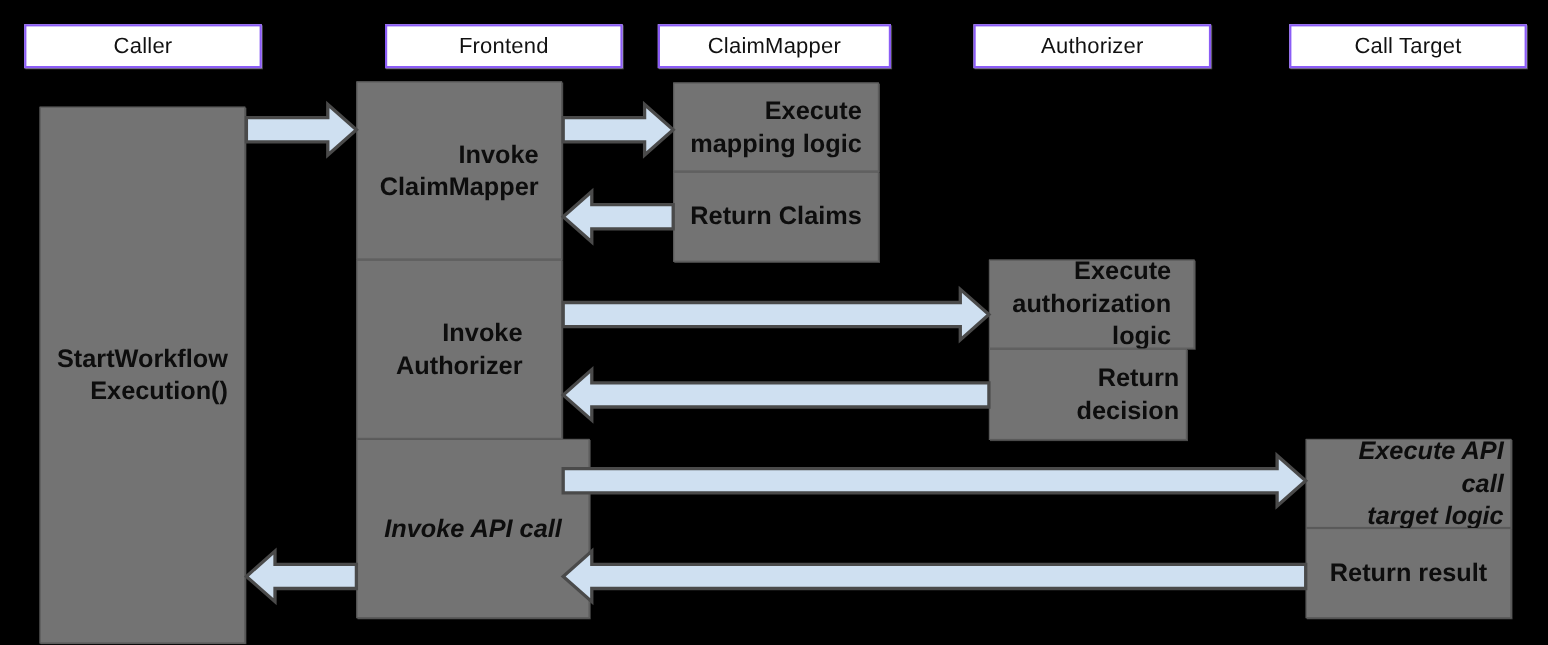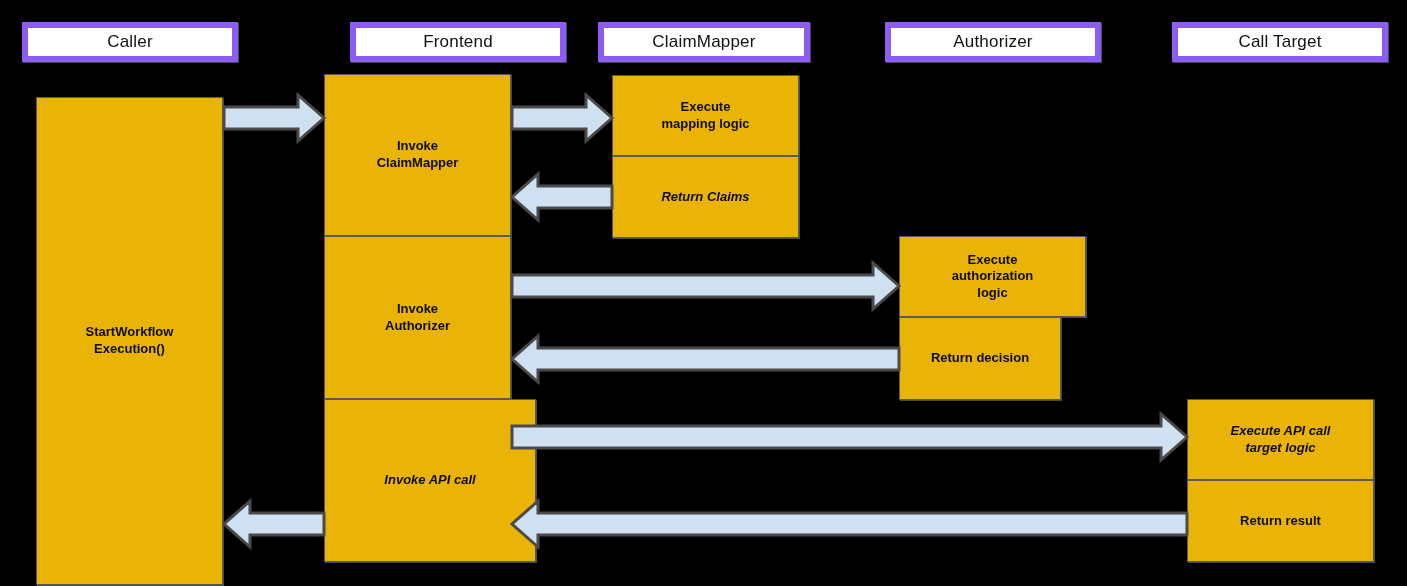--- a/index.html
+++ b/index.html
@@ -14,42 +14,42 @@
   #canvas {
     position: relative;
     width: 1407px;
     height: 586px;
     background: #000000;
     overflow: hidden;
   }
   .lane-header {
     position: absolute;
     background: #ffffff;
-    border: 6px solid #8b5cf6;
+    border: 2px solid #8b5cf6;
     box-shadow: 1px 1px 0 0 #4a4a4a;
     display: flex;
     align-items: center;
     justify-content: center;
     color: #111111;
-    font-size: 17px;
+    font-size: 20px;
     font-weight: 400;
     letter-spacing: 0.2px;
     box-sizing: border-box;
   }
   .act-box {
     position: absolute;
-    background: #eab308;
+    background: #737373;
     border: 1px solid #5a5a5a;
     box-shadow: 1px 1px 0 0 #4a4a4a;
     display: flex;
     align-items: center;
     justify-content: center;
-    text-align: center;
+    text-align: right;
     color: #0d0d0d;
-    font-size: 13px;
+    font-size: 23px;
     font-weight: bold;
     line-height: 1.28;
     padding: 2px 6px;
     box-sizing: border-box;
   }
   .arrow {
     position: absolute;
   }
   .arrow svg {
     display: block;
@@ -93,28 +93,28 @@
 Authorizer</span>
       </div>
       <div class="act-box" style="left: 324px; top: 399px; width: 212px; height: 163px; font-style: italic;">
         <span style="white-space: pre-line;">Invoke API call</span>
       </div>
       <div class="act-box" style="left: 612px; top: 75px; width: 187px; height: 81px;">
         <span style="white-space: pre-line;">Execute
 mapping logic</span>
       </div>
       <div class="act-box" style="left: 612px; top: 156px; width: 187px; height: 82px;">
-        <span style="white-space: pre-line; font-style: italic;">Return Claims</span>
+        <span style="white-space: pre-line;">Return Claims</span>
       </div>
       <div class="act-box" style="left: 899px; top: 236px; width: 187px; height: 81px;">
         <span style="white-space: pre-line;">Execute
 authorization
 logic</span>
       </div>
-      <div class="act-box" style="left: 899px; top: 317px; width: 162px; height: 83px;">
+      <div class="act-box" style="left: 899px; top: 317px; width: 180px; height: 83px;">
         <span style="white-space: pre-line;">Return decision</span>
       </div>
       <div class="act-box" style="left: 1187px; top: 399px; width: 187px; height: 81px;">
         <span style="white-space: pre-line; font-style: italic;">Execute API call
 target logic</span>
       </div>
       <div class="act-box" style="left: 1187px; top: 480px; width: 187px; height: 82px;">
         <span style="white-space: pre-line;">Return result</span>
       </div>
     </div>

